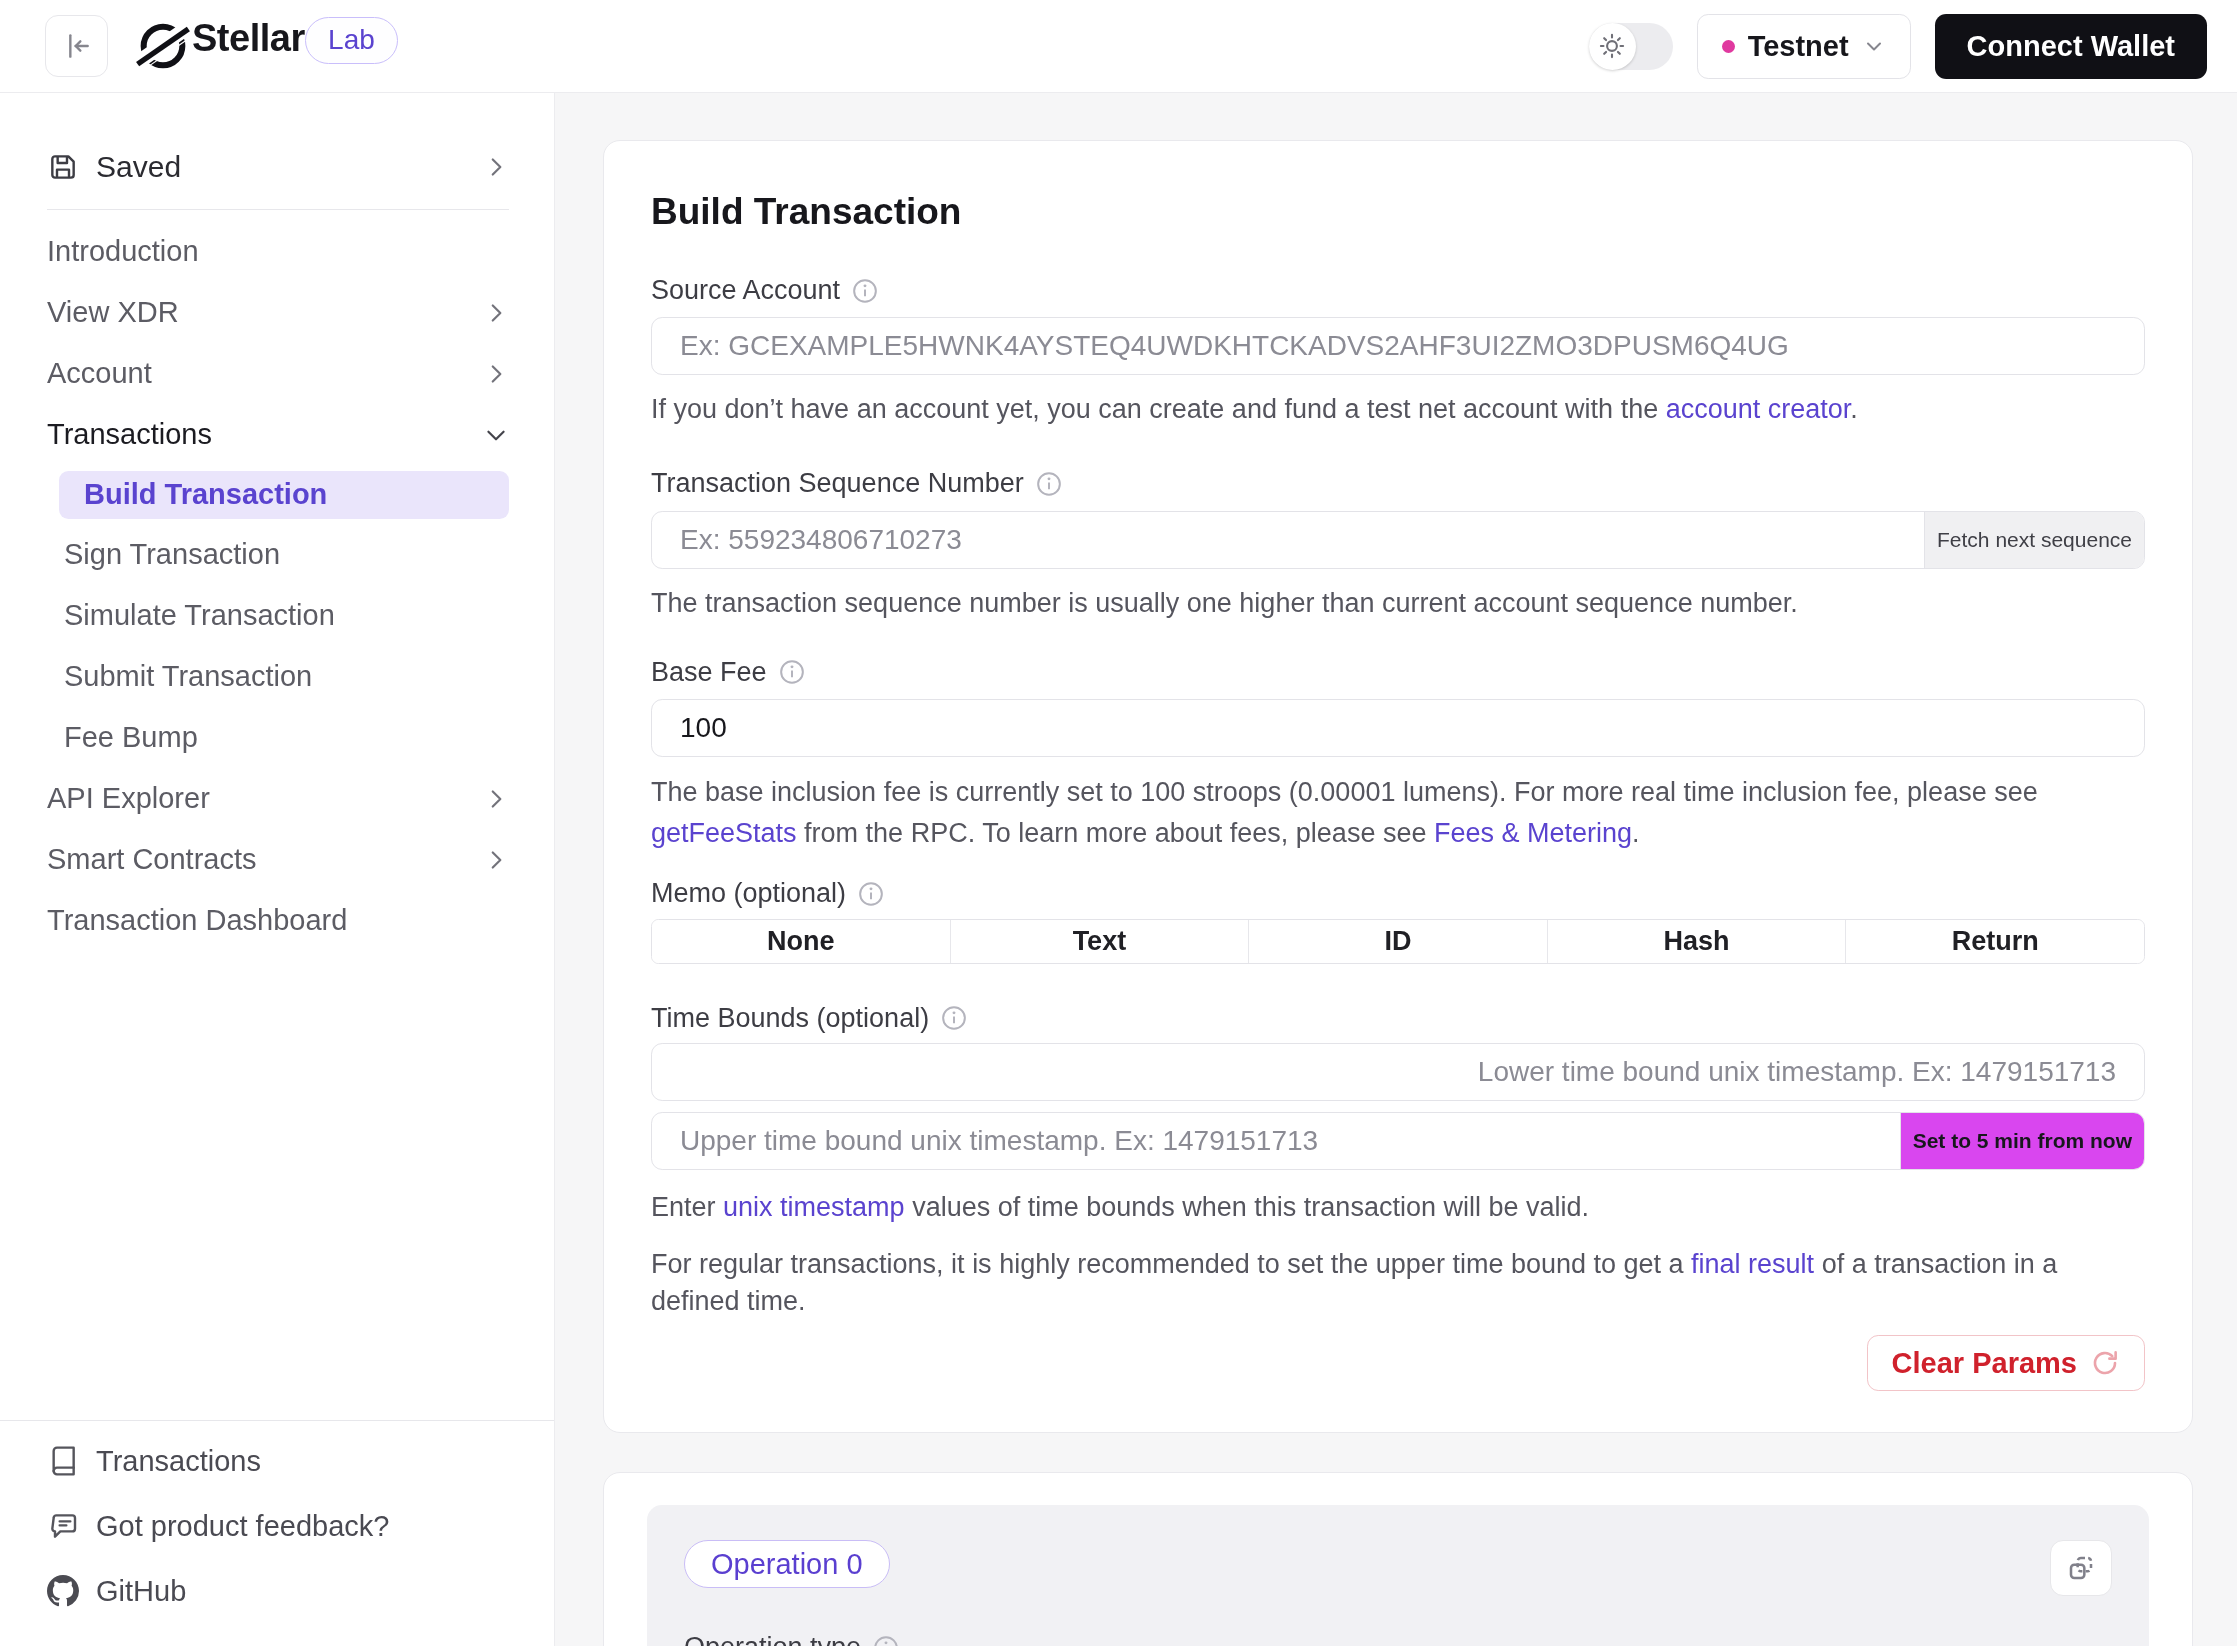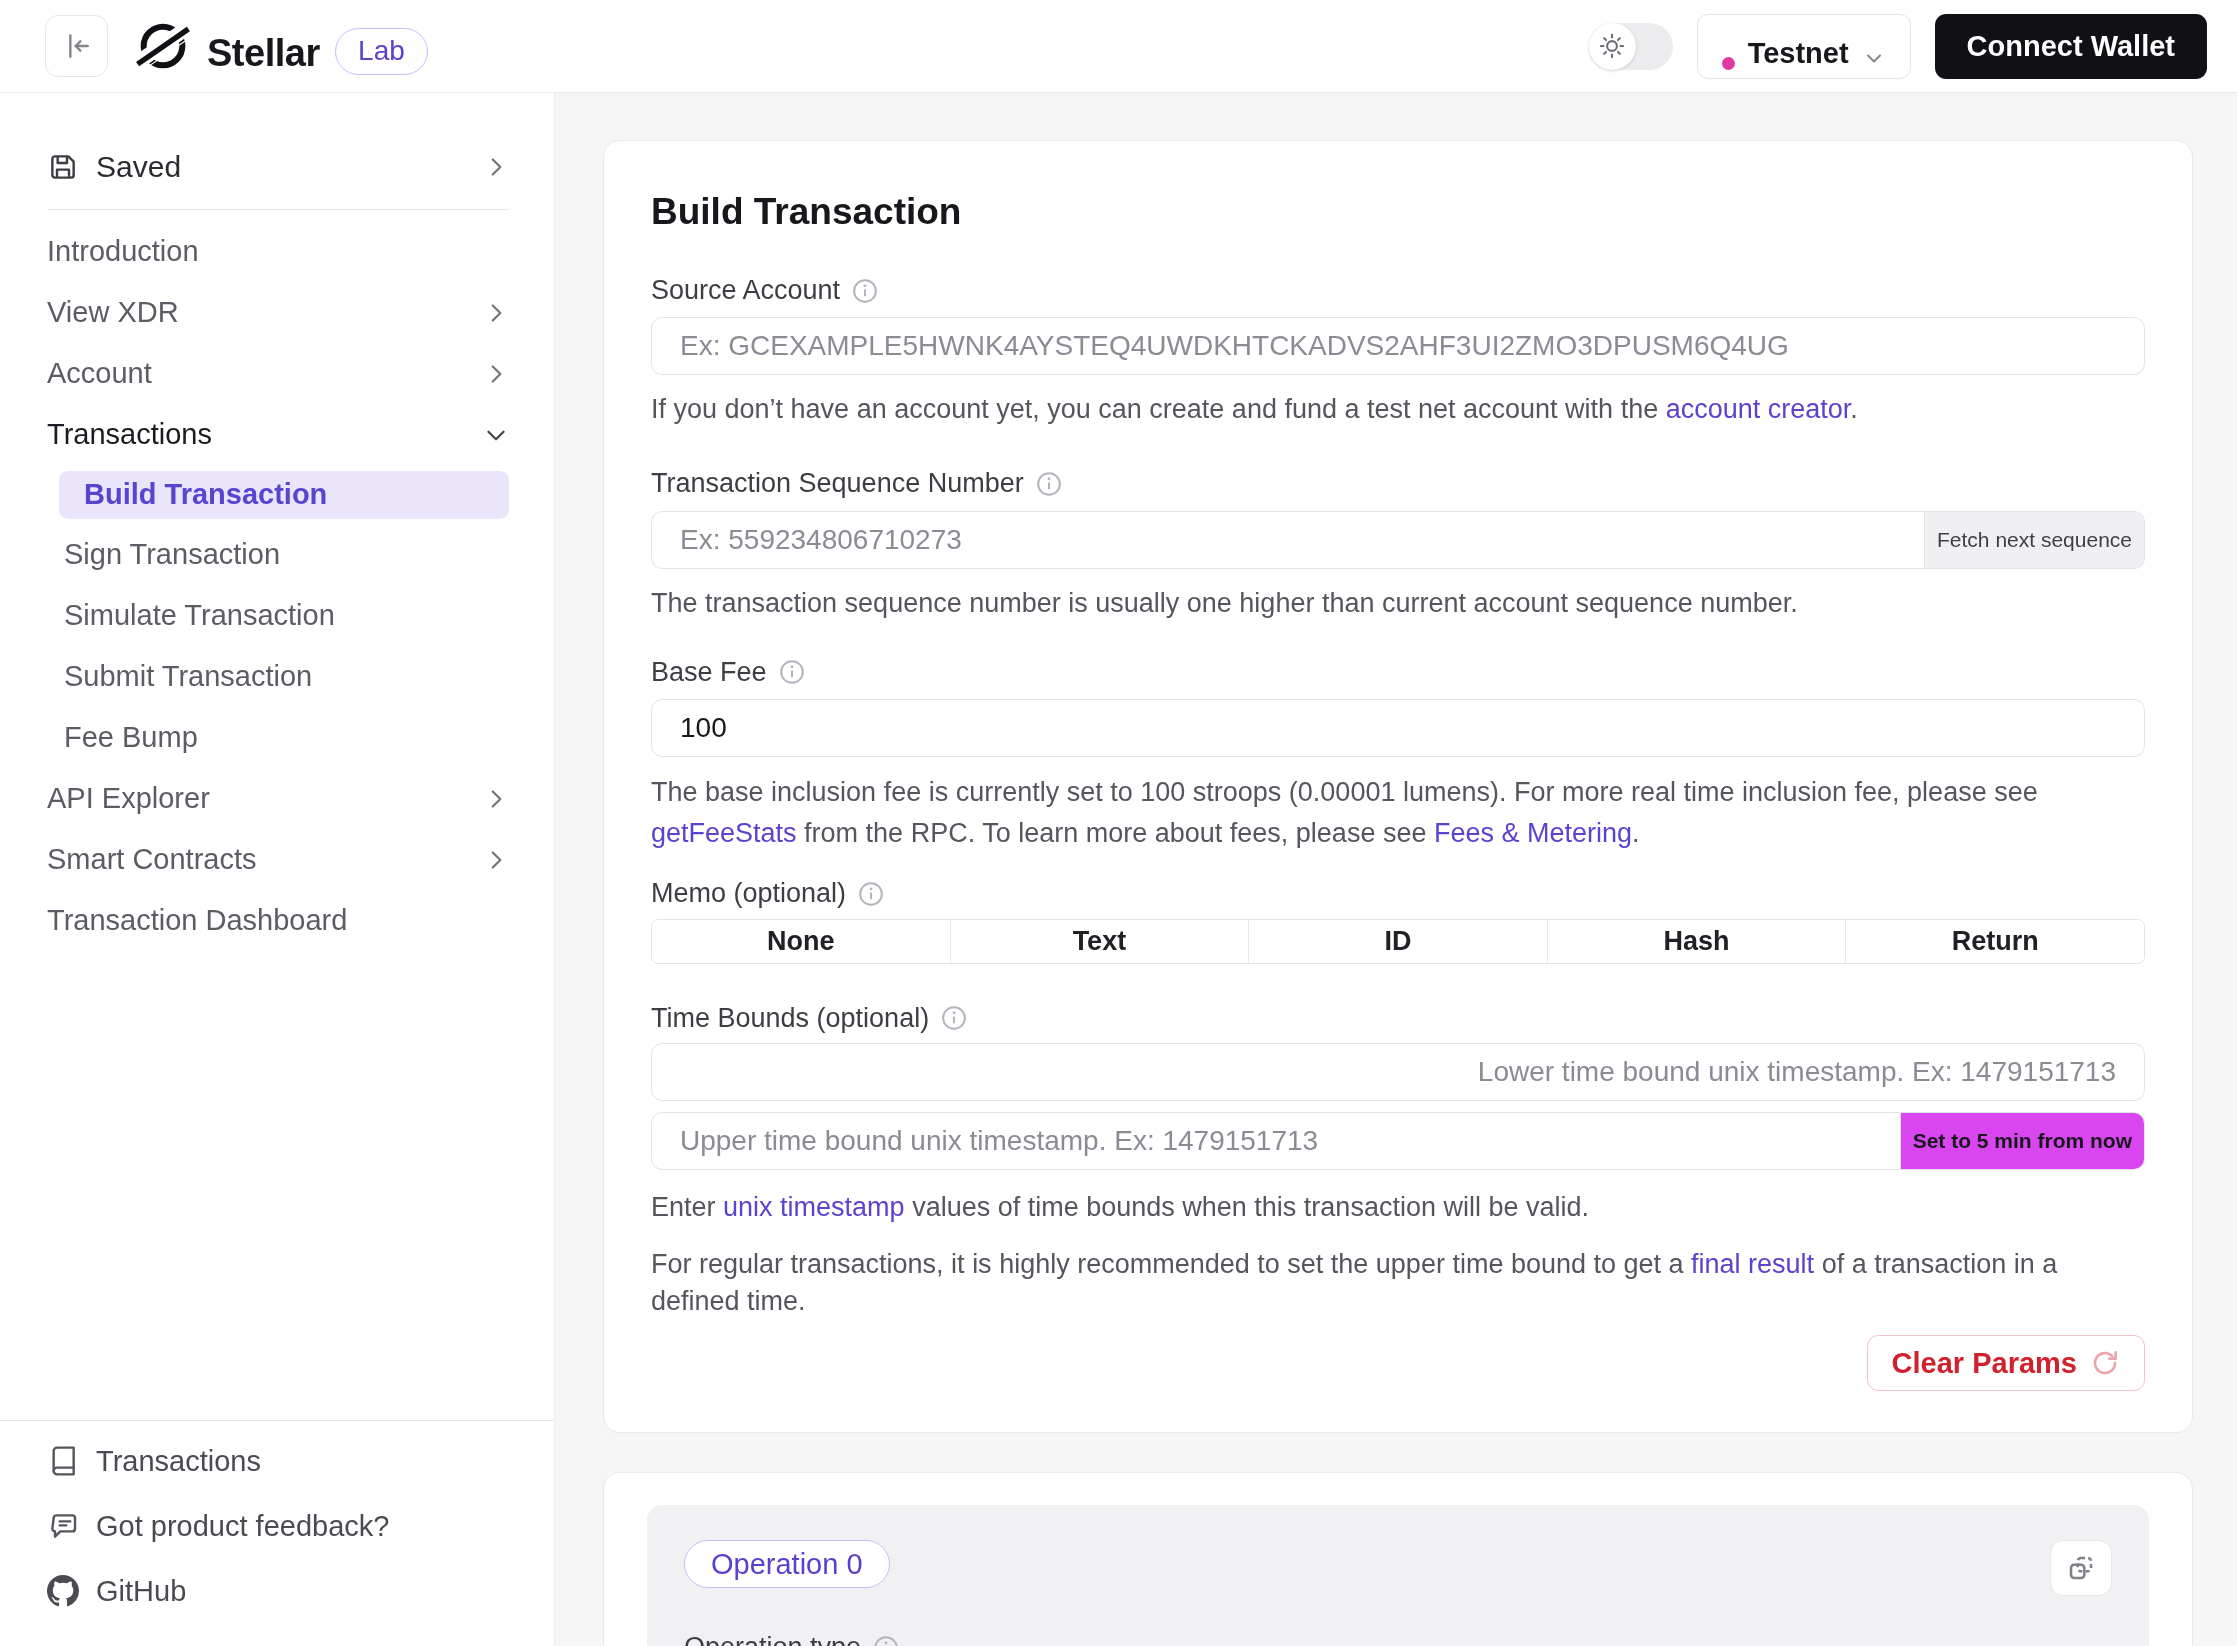--- a/index.html
+++ b/index.html
@@ -13,39 +13,39 @@
     position:absolute; top:0; left:0; width:2237px; height:93px;
     background:#ffffff; border-bottom:0.9px solid #ececef;
     display:flex; align-items:center; justify-content:space-between;
     padding:0 30px 0 45px; z-index:5;
   }
   .topbar-left { display:flex; align-items:center; gap:26px; }
   .collapse-btn {
     width:63px; height:62px; border:0.9px solid #e7e7eb; border-radius:13px;
     background:#fff; display:flex; align-items:center; justify-content:center; cursor:pointer;
   }
-  .brand { display:flex; align-items:flex-end; gap:15px; }
+  .brand { display:flex; align-items:flex-start; }
   .brand-name { font-size:38px; font-weight:600; letter-spacing:-0.5px; color:#17171c; }
   .lab-badge {
     border:1.9px solid #c9befb; border-radius:931px; padding:5.6px 22.4px 7.5px;
     color:#5a43cf; font-size:28px; background:#fefeff;
   }
   .topbar-right { display:flex; align-items:center; gap:24px; }
   .theme-toggle {
     width:84px; height:47px; border-radius:931px; background:#ececef;
     position:relative; cursor:pointer;
   }
   .theme-knob {
     position:absolute; left:0; top:0; width:47px; height:47px; border-radius:50%;
     background:#fff; box-shadow:0 0.9px 2.8px rgba(0,0,0,.18);
     display:flex; align-items:center; justify-content:center;
   }
   .network-select {
     height:65px; border:0.9px solid #e3e3e8; border-radius:11.2px; background:#fff;
-    display:flex; align-items:flex-end; gap:13px; padding:8px 24px; cursor:pointer;
+    display:flex; align-items:center; gap:13px; padding:8px 24px; cursor:pointer;
   }
   .net-dot { width:13px; height:13px; border-radius:50%; }
   .network-label { font-size:29px; font-weight:700; color:#17171c; }
   .connect-btn {
     height:65px; border:none; border-radius:11.2px; background:#101015; color:#fff;
     font-size:29px; font-weight:700; padding:0 32px; cursor:pointer;
     font-family:"Liberation Sans", sans-serif;
   }
   
   .sidebar {

